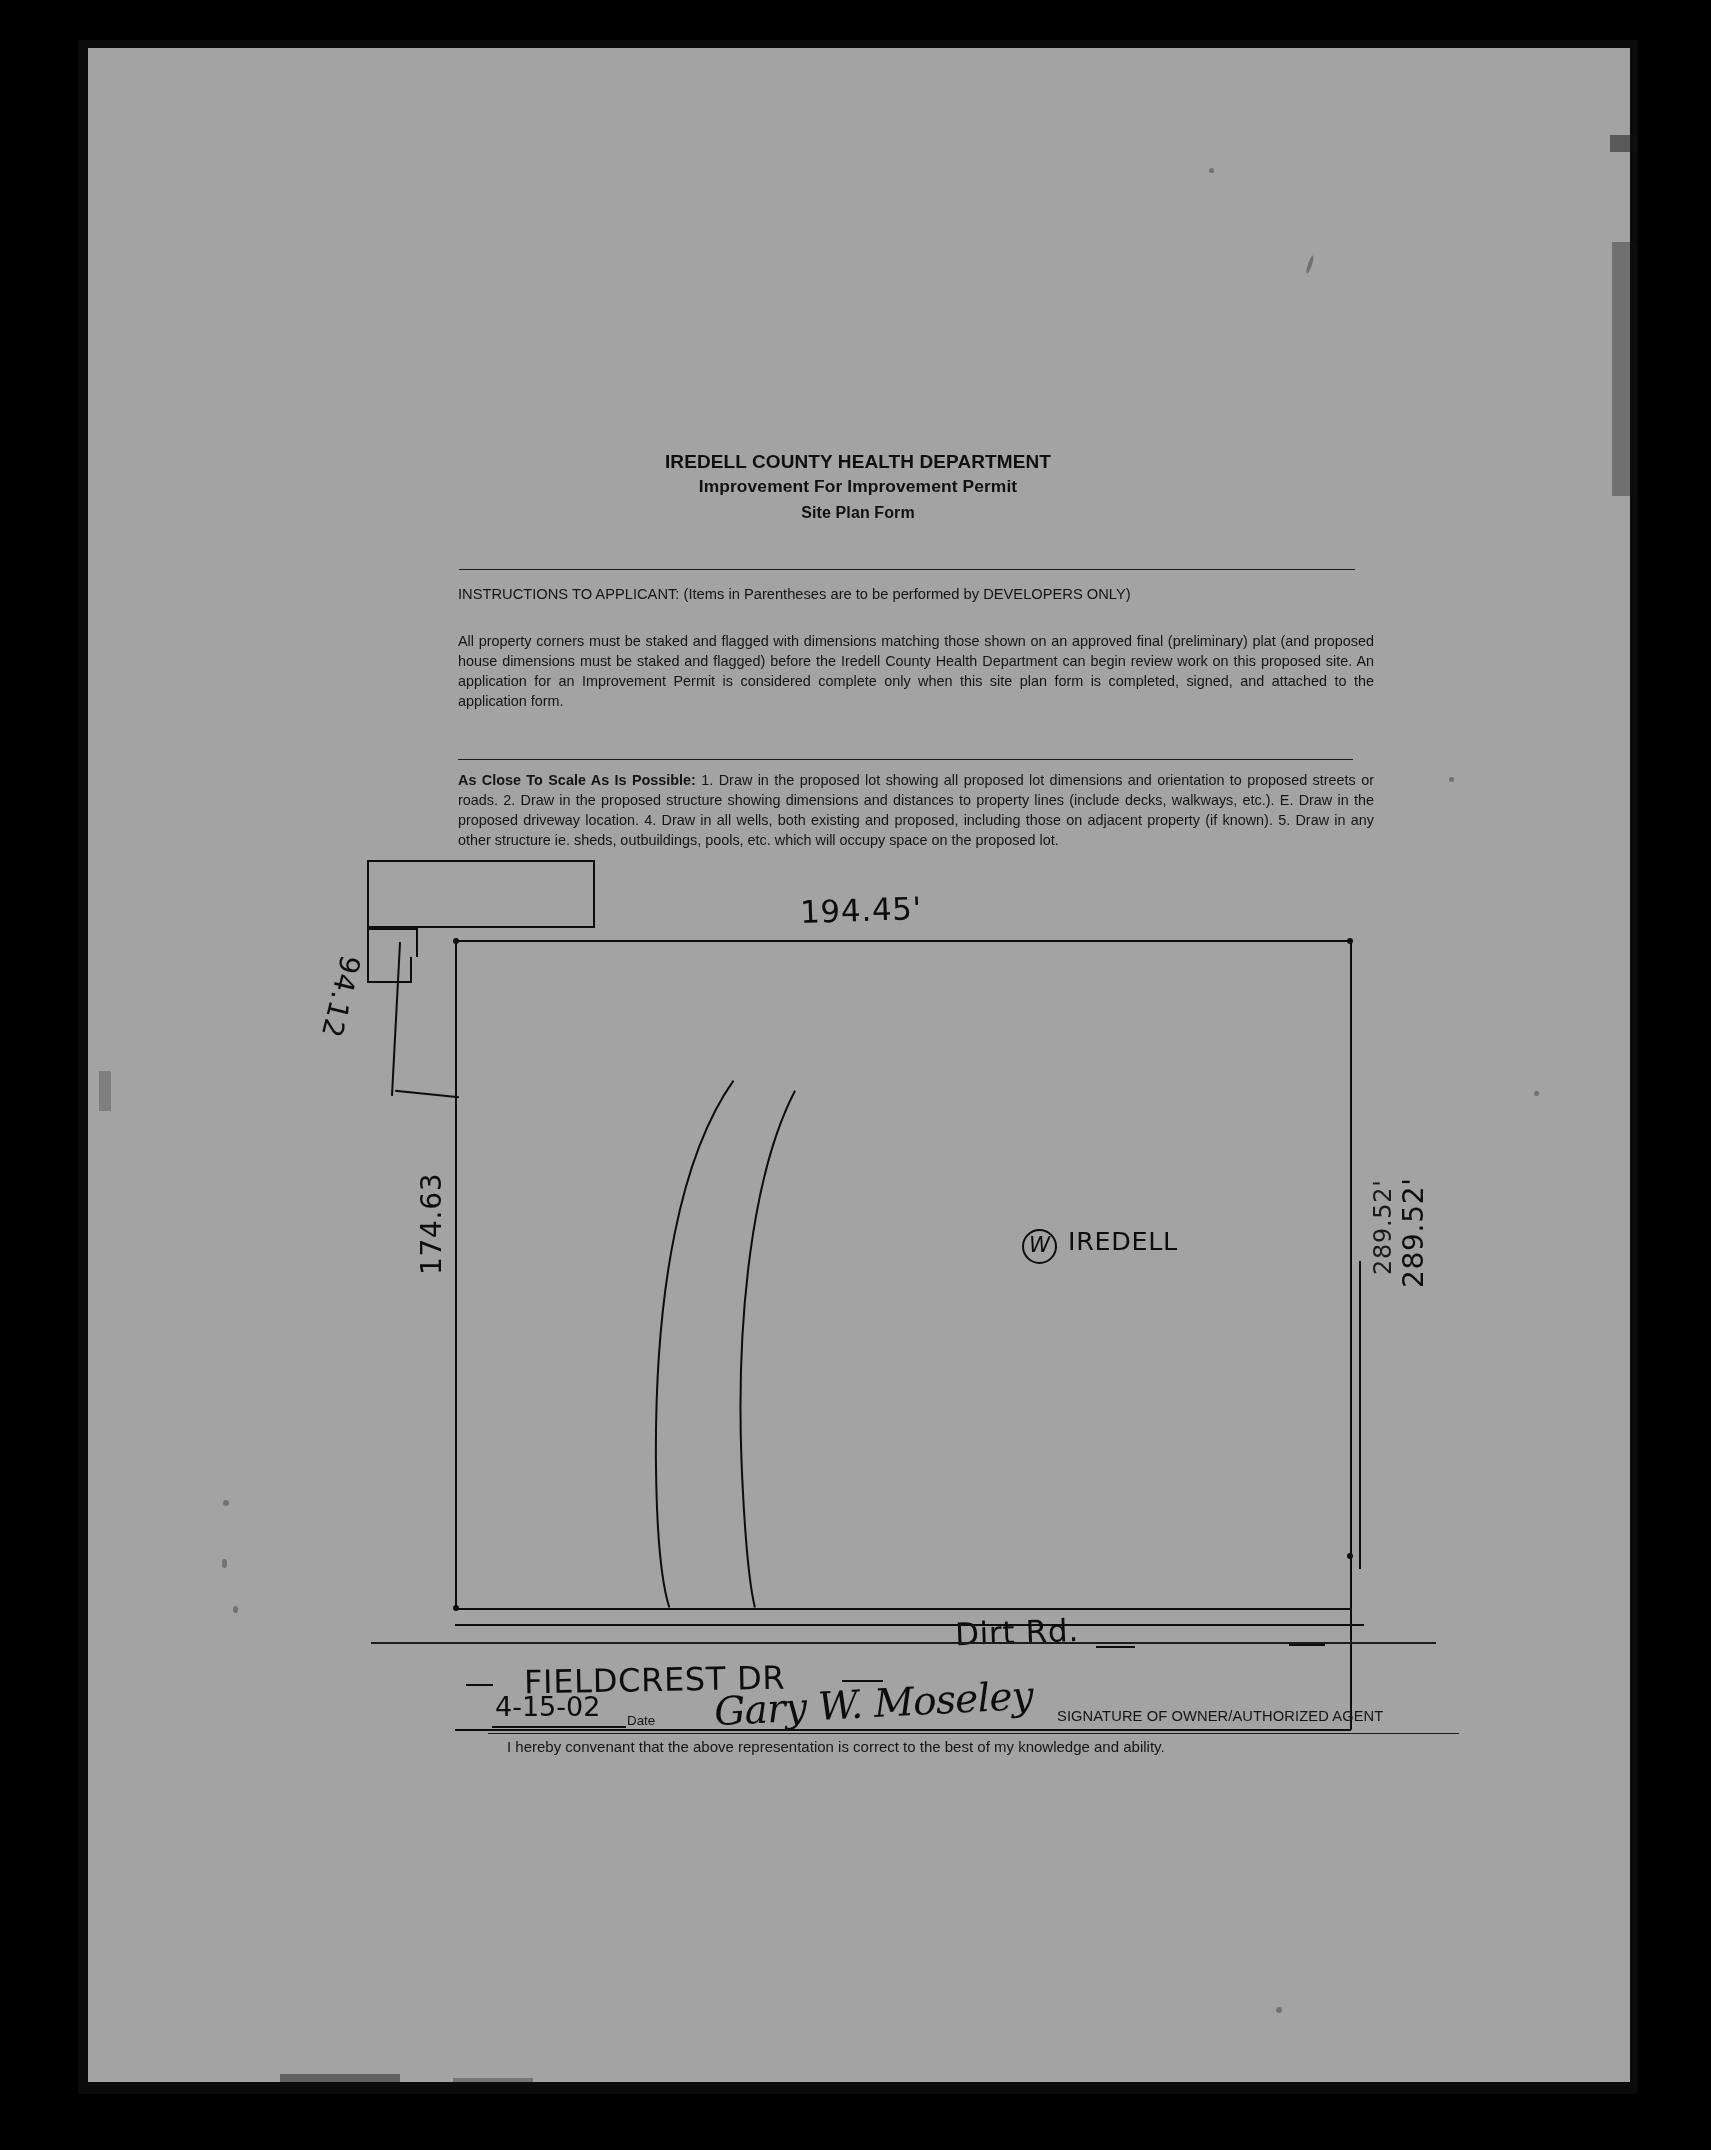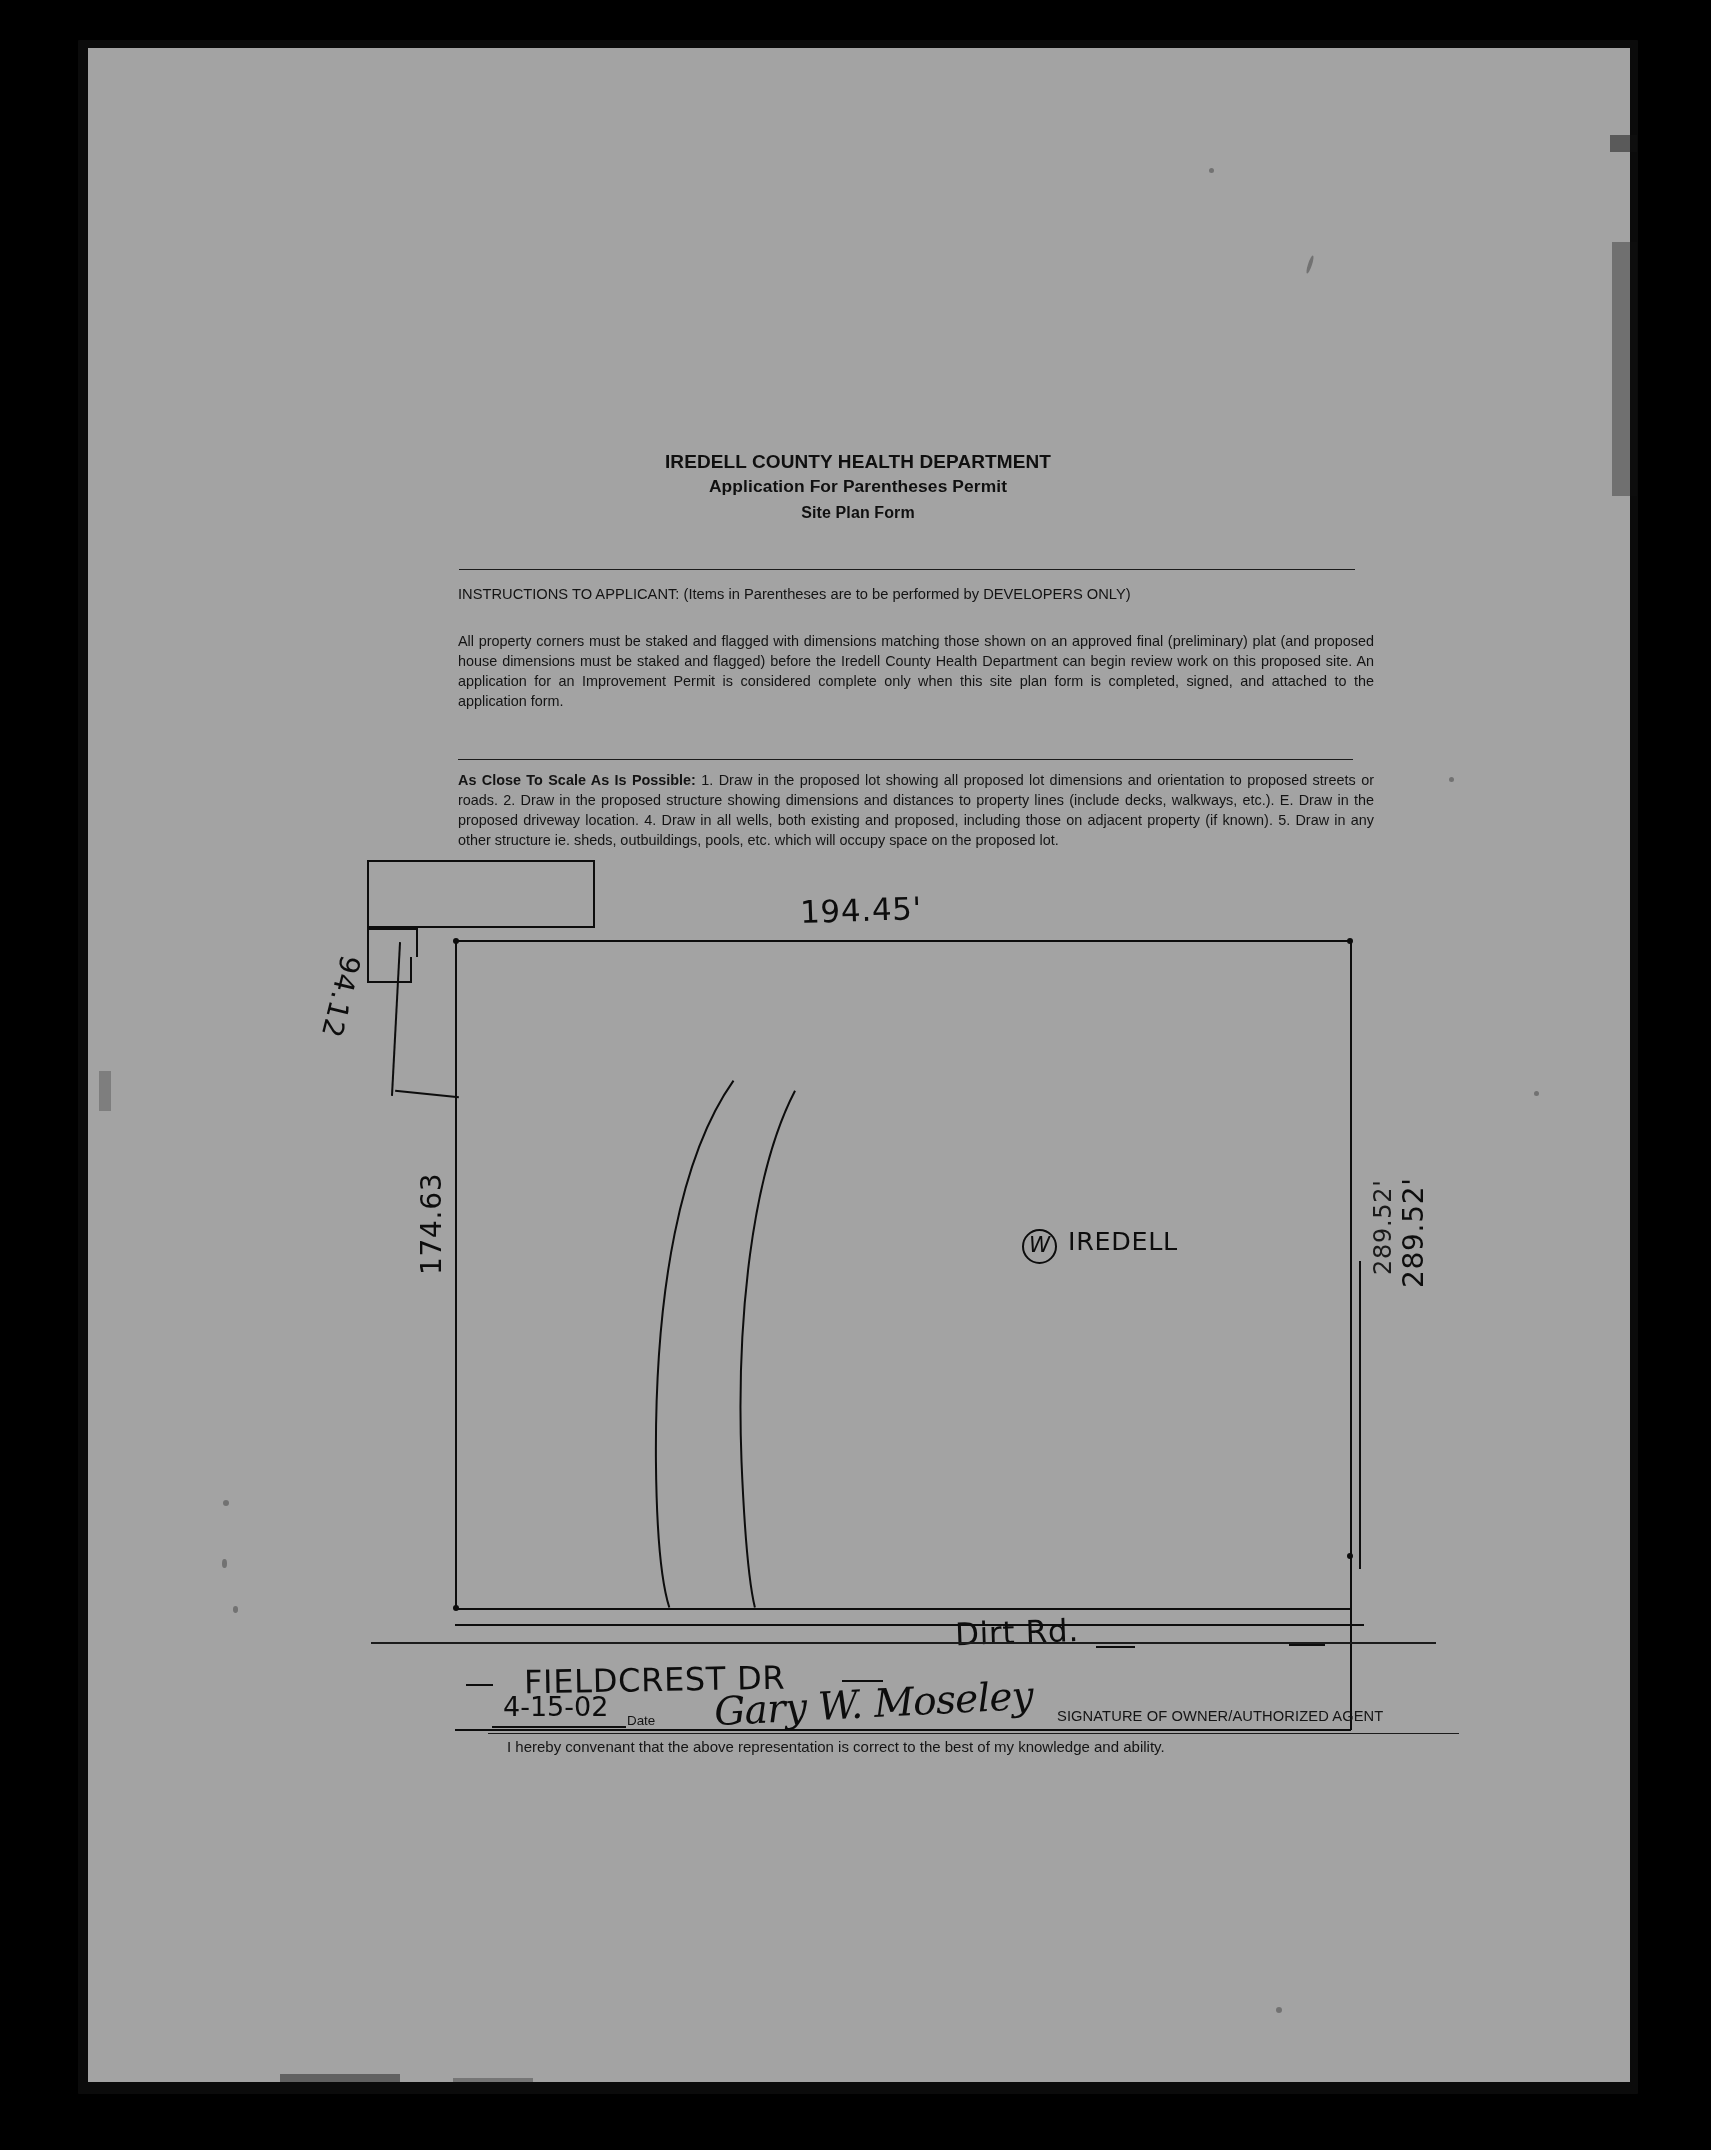--- a/index.html
+++ b/index.html
@@ -199,21 +199,20 @@
     color: #141414;
     letter-spacing: 0.1px;
   }
   #date-hand {
     position: absolute;
     left: 416px;
     top: 1650px;
     font-size: 27px;
     font-family: "DejaVu Sans", sans-serif;
     color: #0d0d0d;
-    margin-left: 8px;
   }
   #date-underline {
     position: absolute;
     left: 413px;
     top: 1685px;
     width: 134px;
     height: 2px;
     background: #0d0d0d;
   }
   #signature {
@@ -255,21 +254,21 @@
   <div class="speck" style="left:154px;top:1565px;width:5.3px;height:6.7px;"></div>
   <div class="speck" style="left:144px;top:1459px;width:6px;height:6px;"></div>
   <div class="speck" style="left:1370px;top:736px;width:5.3px;height:5.3px;"></div>
   <div class="speck" style="left:1455px;top:1050px;width:5.3px;height:5.3px;"></div>
   <div class="speck" style="left:1197px;top:1966px;width:6px;height:6px;"></div>
   <div class="speck" style="left:1130px;top:127px;width:5.3px;height:5.3px;"></div>
   <div class="speck" style="left:1229px;top:214px;width:4px;height:19px;transform:rotate(18deg);"></div>
 
   <div id="header">
     <div class="l1">IREDELL COUNTY HEALTH DEPARTMENT</div>
-    <div class="l3">Application For Parentheses Permit</div>
+    <div class="l3">Improvement For Improvement Permit</div>
     <div class="l4">Site Plan Form</div>
   </div>
 
   <div class="rule" id="rule1"></div>
 
   <div class="block" id="instr-head">INSTRUCTIONS TO APPLICANT: (Items in Parentheses are to be performed by DEVELOPERS ONLY)</div>
   <div class="block" id="instr-body">
     <span class="indent">All property corners must be staked and flagged with dimensions matching those shown on an approved final (preliminary) plat (and proposed house dimensions must be staked and flagged) before the Iredell County Health Department can begin review work on this proposed site. An application for an Improvement Permit is considered complete only when this site plan form is completed, signed, and attached to the application form.</span>
   </div>
 

